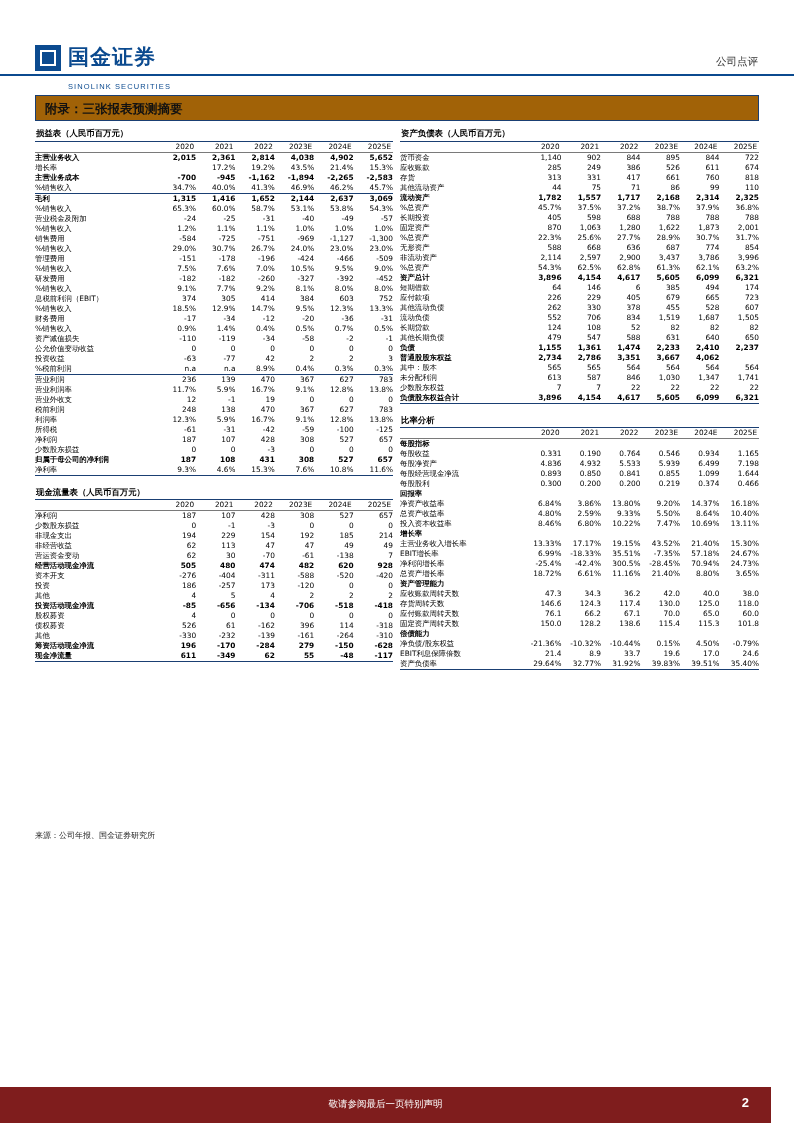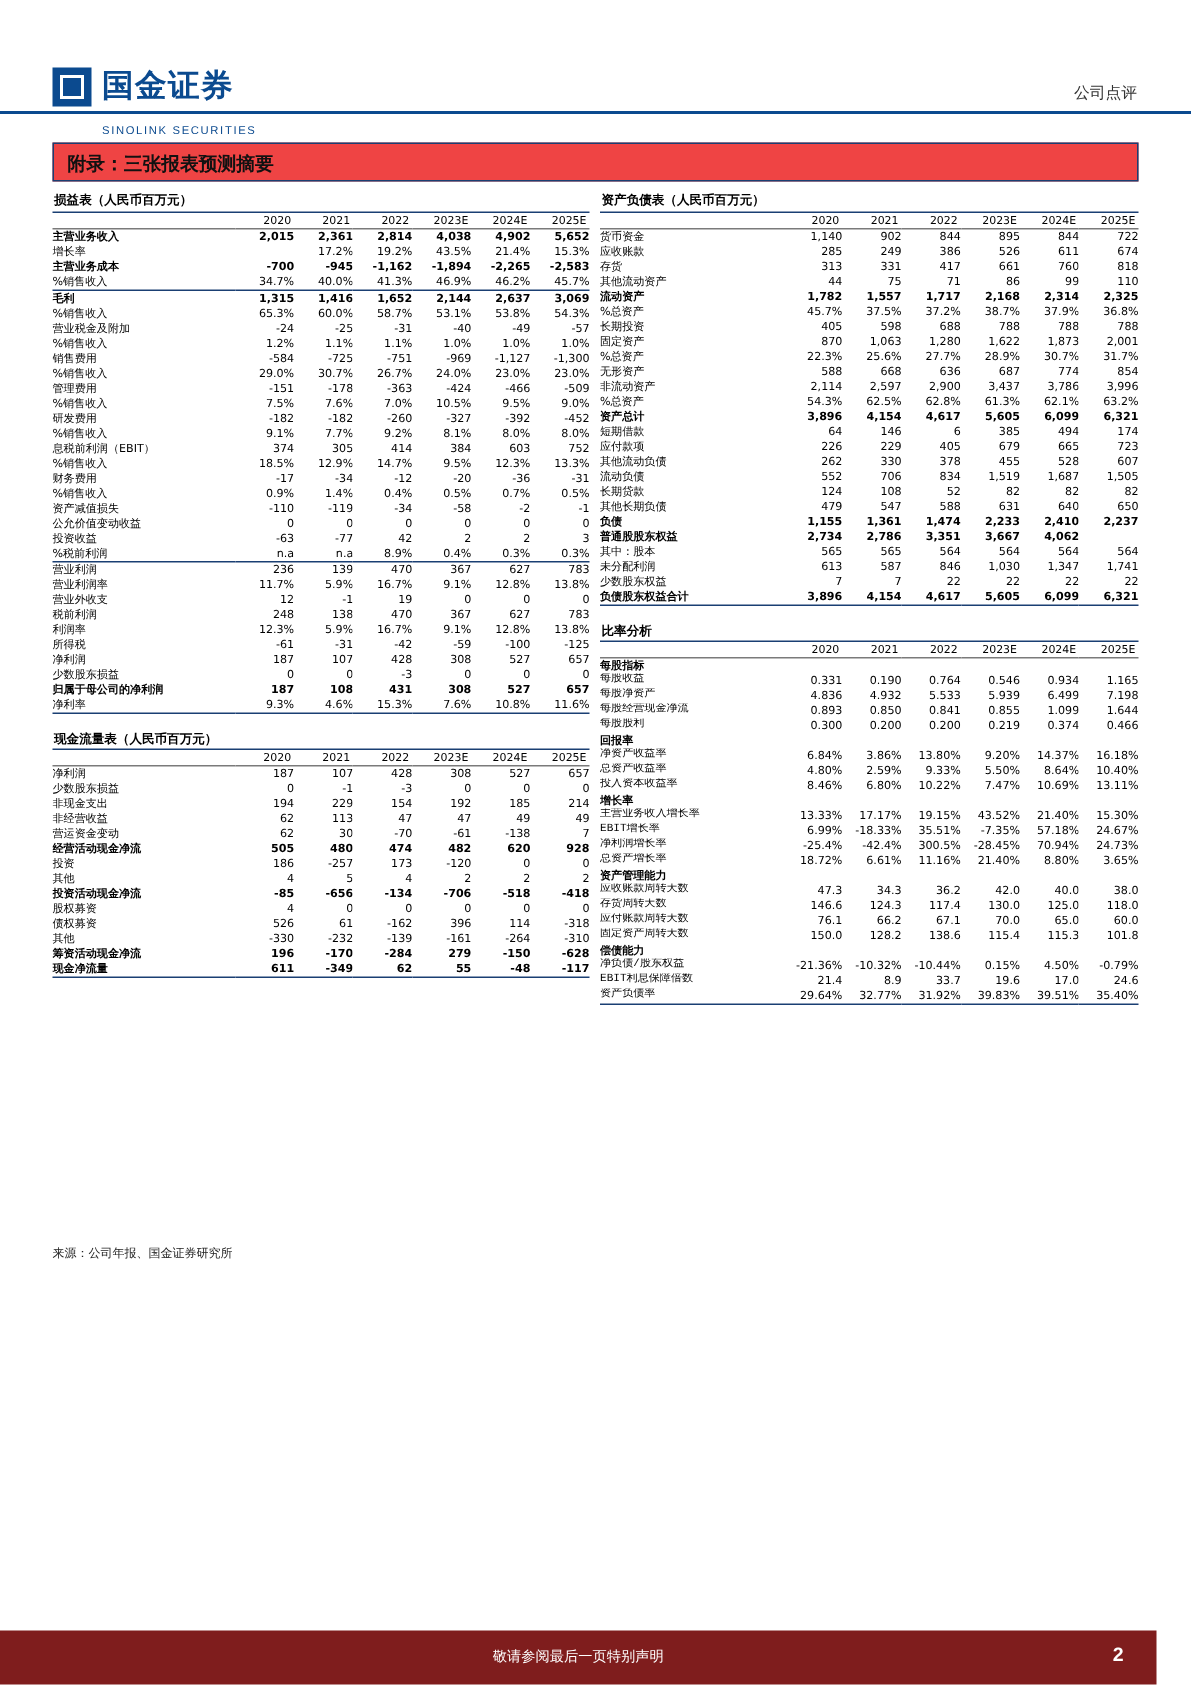--- a/index.html
+++ b/index.html
@@ -35,21 +35,21 @@
   .topbar-right{
     position:absolute;right:36px;top:55px;font-size:10.5px;color:#333;
   }
   .hdr-rule{
     position:absolute;left:0;top:74px;width:794px;height:1.5px;background:#0b4a8f;
   }
 
   
   .sec-title-box{
     position:absolute;left:35px;top:95px;width:724px;height:26px;
-    border:1px solid #1a3f73;background:#ef4444;box-sizing:border-box;
+    border:1px solid #1a3f73;background:#a16207;box-sizing:border-box;
   }
   .sec-title-box span{
     position:absolute;left:9px;top:5px;font-size:12.5px;font-weight:bold;color:#111;
     font-family:"DejaVu Sans","Liberation Sans",sans-serif;
   }
 
   
   .col-left{position:absolute;left:35px;top:128px;width:358px;}
   .col-right{position:absolute;left:400px;top:128px;width:359px;}
 
@@ -68,21 +68,21 @@
     padding:0.3px 0;line-height:9.4px;white-space:nowrap;overflow:hidden;
   }
   table.fin th{font-weight:normal;}
   td.lbl,th.lbl{text-align:left;padding-left:1px;}
   td.num,th.num{text-align:right;padding-right:2px;}
   tr.hdr th{border-bottom:0.8px solid #7a7a7a;font-size:7.3px;text-align:right;padding-right:2px;}
   tr.hdr th.lbl{text-align:left;}
   tr.bold td{font-weight:bold;}
   tr.botline td{border-bottom:1.1px solid #1a3f73;}
   .indent{padding-left:9px;}
-  .indent2{padding-left:9px;font-family:Liberation Mono, monospace;}
+  .indent2{padding-left:9px;}
 
   col.c0{width:34%;}
   col.cn{width:11%;}
 
   
   .src{
     position:absolute;left:35px;top:830px;font-size:8px;color:#222;
     font-family:"DejaVu Sans","Liberation Sans",sans-serif;
   }
   .footbar{
@@ -230,21 +230,21 @@
               <td class="num">30.7%</td>
               <td class="num">26.7%</td>
               <td class="num">24.0%</td>
               <td class="num">23.0%</td>
               <td class="num">23.0%</td>
             </tr>
             <tr>
               <td class="lbl">管理费用</td>
               <td class="num">-151</td>
               <td class="num">-178</td>
-              <td class="num">-363</td>
+              <td class="num">-196</td>
               <td class="num">-424</td>
               <td class="num">-466</td>
               <td class="num">-509</td>
             </tr>
             <tr>
               <td class="lbl indent">%销售收入</td>
               <td class="num">7.5%</td>
               <td class="num">7.6%</td>
               <td class="num">7.0%</td>
               <td class="num">10.5%</td>
@@ -507,20 +507,29 @@
             <tr class=" bold">
               <td class="lbl">经营活动现金净流</td>
               <td class="num">505</td>
               <td class="num">480</td>
               <td class="num">474</td>
               <td class="num">482</td>
               <td class="num">620</td>
               <td class="num">928</td>
             </tr>
             <tr>
+              <td class="lbl">资本开支</td>
+              <td class="num">-276</td>
+              <td class="num">-404</td>
+              <td class="num">-311</td>
+              <td class="num">-588</td>
+              <td class="num">-520</td>
+              <td class="num">-420</td>
+            </tr>
+            <tr>
               <td class="lbl">投资</td>
               <td class="num">186</td>
               <td class="num">-257</td>
               <td class="num">173</td>
               <td class="num">-120</td>
               <td class="num">0</td>
               <td class="num">0</td>
             </tr>
             <tr>
               <td class="lbl">其他</td>

